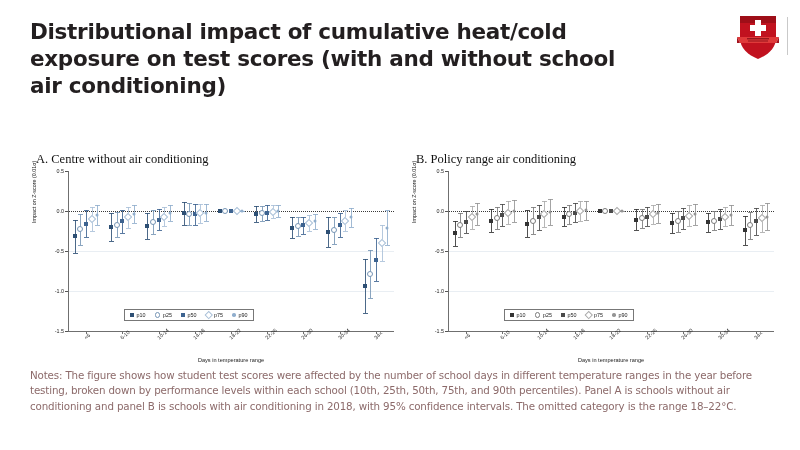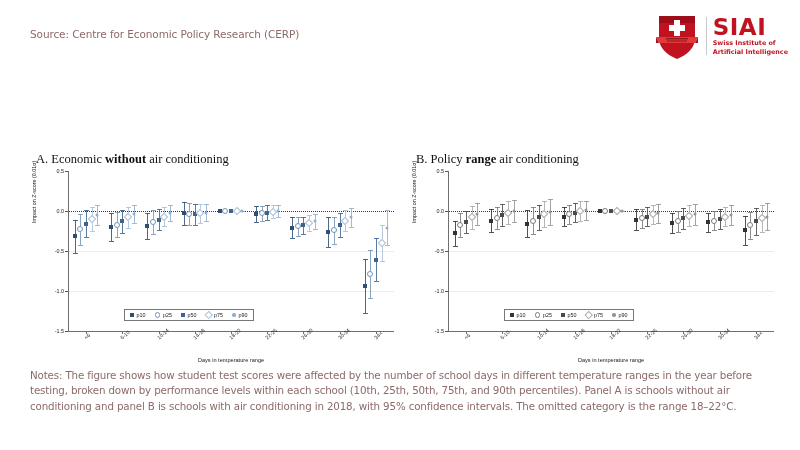--- a/index.html
+++ b/index.html
@@ -33,21 +33,21 @@
   }
   
   .panels{position:absolute;left:0;top:152px;width:800px;height:210px;}
   .panel{position:absolute;top:0;width:390px;height:210px;}
   .panel.a{left:32px;}
   .panel.b{left:412px;}
   .panel-head{
     font-family:"Liberation Serif",serif;font-size:12.5px;color:#111;
     margin:0 0 4px 4px;white-space:nowrap;
   }
-  .panel-head b{font-weight:bold;}
+  .panel-head b{font-weight:normal;}
   .plot{position:relative;width:370px;height:188px;}
   .ylabel{
     position:absolute;left:-1px;top:52px;
     transform:rotate(-90deg);transform-origin:left top;
     font-size:5.4px;color:#222;white-space:nowrap;
     font-family:"Liberation Sans",sans-serif;
   }
   .ytick{
     position:absolute;left:6px;width:26px;text-align:right;
     font-size:5.4px;color:#222;transform:translateY(-50%);
@@ -83,49 +83,44 @@
   .notes{
     position:absolute;left:30px;top:368px;width:742px;
     font-family:"DejaVu Sans",sans-serif;font-size:10.3px;line-height:15.3px;
     color:#8c6a6a;letter-spacing:-0.15px;
   }
 </style>
 </head>
 <body>
 
 <div class="header">
-  <div class="source">Source: Centre for Economic Policy Research (CERP)</div>
+  <h1 class="title">Distributional impact of cumulative heat/cold exposure on test scores (with and without school air conditioning)</h1>
 </div>
 
 <div class="logo">
   <div class="shield-wrap">
     <svg viewBox="0 0 46 48" width="46" height="48">
       <path d="M5 4 H41 V26 C41 36 33 43 23 47 C13 43 5 36 5 26 Z" fill="#c1121f"></path>
       <path d="M5 4 H41 V11 H5 Z" fill="#9e0e18"></path>
       <rect x="20" y="8" width="6" height="16" fill="#ffffff"></rect>
       <rect x="15" y="13" width="16" height="6" fill="#ffffff"></rect>
       <path d="M2 25 H44 L41 31 H5 Z" fill="#e03a3a"></path>
       <path d="M2 25 L2 31 L5 31 Z" fill="#a3121c"></path>
       <path d="M44 25 L44 31 L41 31 Z" fill="#a3121c"></path>
       <rect x="12" y="26" width="22" height="1.4" fill="#7d0d14" opacity="0.75"></rect>
       <rect x="13" y="28.4" width="20" height="1.2" fill="#7d0d14" opacity="0.65"></rect>
     </svg>
   </div>
   <div class="logo-divider"></div>
-  <div class="logo-text">
-    <div class="logo-main">SIAI</div>
-    <div class="logo-sub">Swiss Institute of</div>
-    <div class="logo-sub">Artificial Intelligence</div>
-  </div>
 </div>
 
 <div class="panels">
   <div class="panel a">
     <div class="panel-head">
-      <span>A. Economic </span><b>without</b><span> air conditioning</span>
+      <span>A. Centre </span><b>without</b><span> air conditioning</span>
     </div>
     <div class="plot" id="plot-a">
         <div class="ylabel">Impact on Z-score (0.01σ)</div>
         <div class="gridline" style="background: rgb(255, 255, 255); top: 0px;"></div>
         <div class="ytick" style="top: 0px;">0.5</div>
         <div class="ytickmark" style="top: 0px;"></div>
         <div class="gridline zero-line" style="top: 40px;"></div>
         <div class="ytick" style="top: 40px;">0.0</div>
         <div class="ytickmark" style="top: 40px;"></div>
         <div class="gridline" style="background: rgb(233, 238, 243); top: 80px;"></div>

